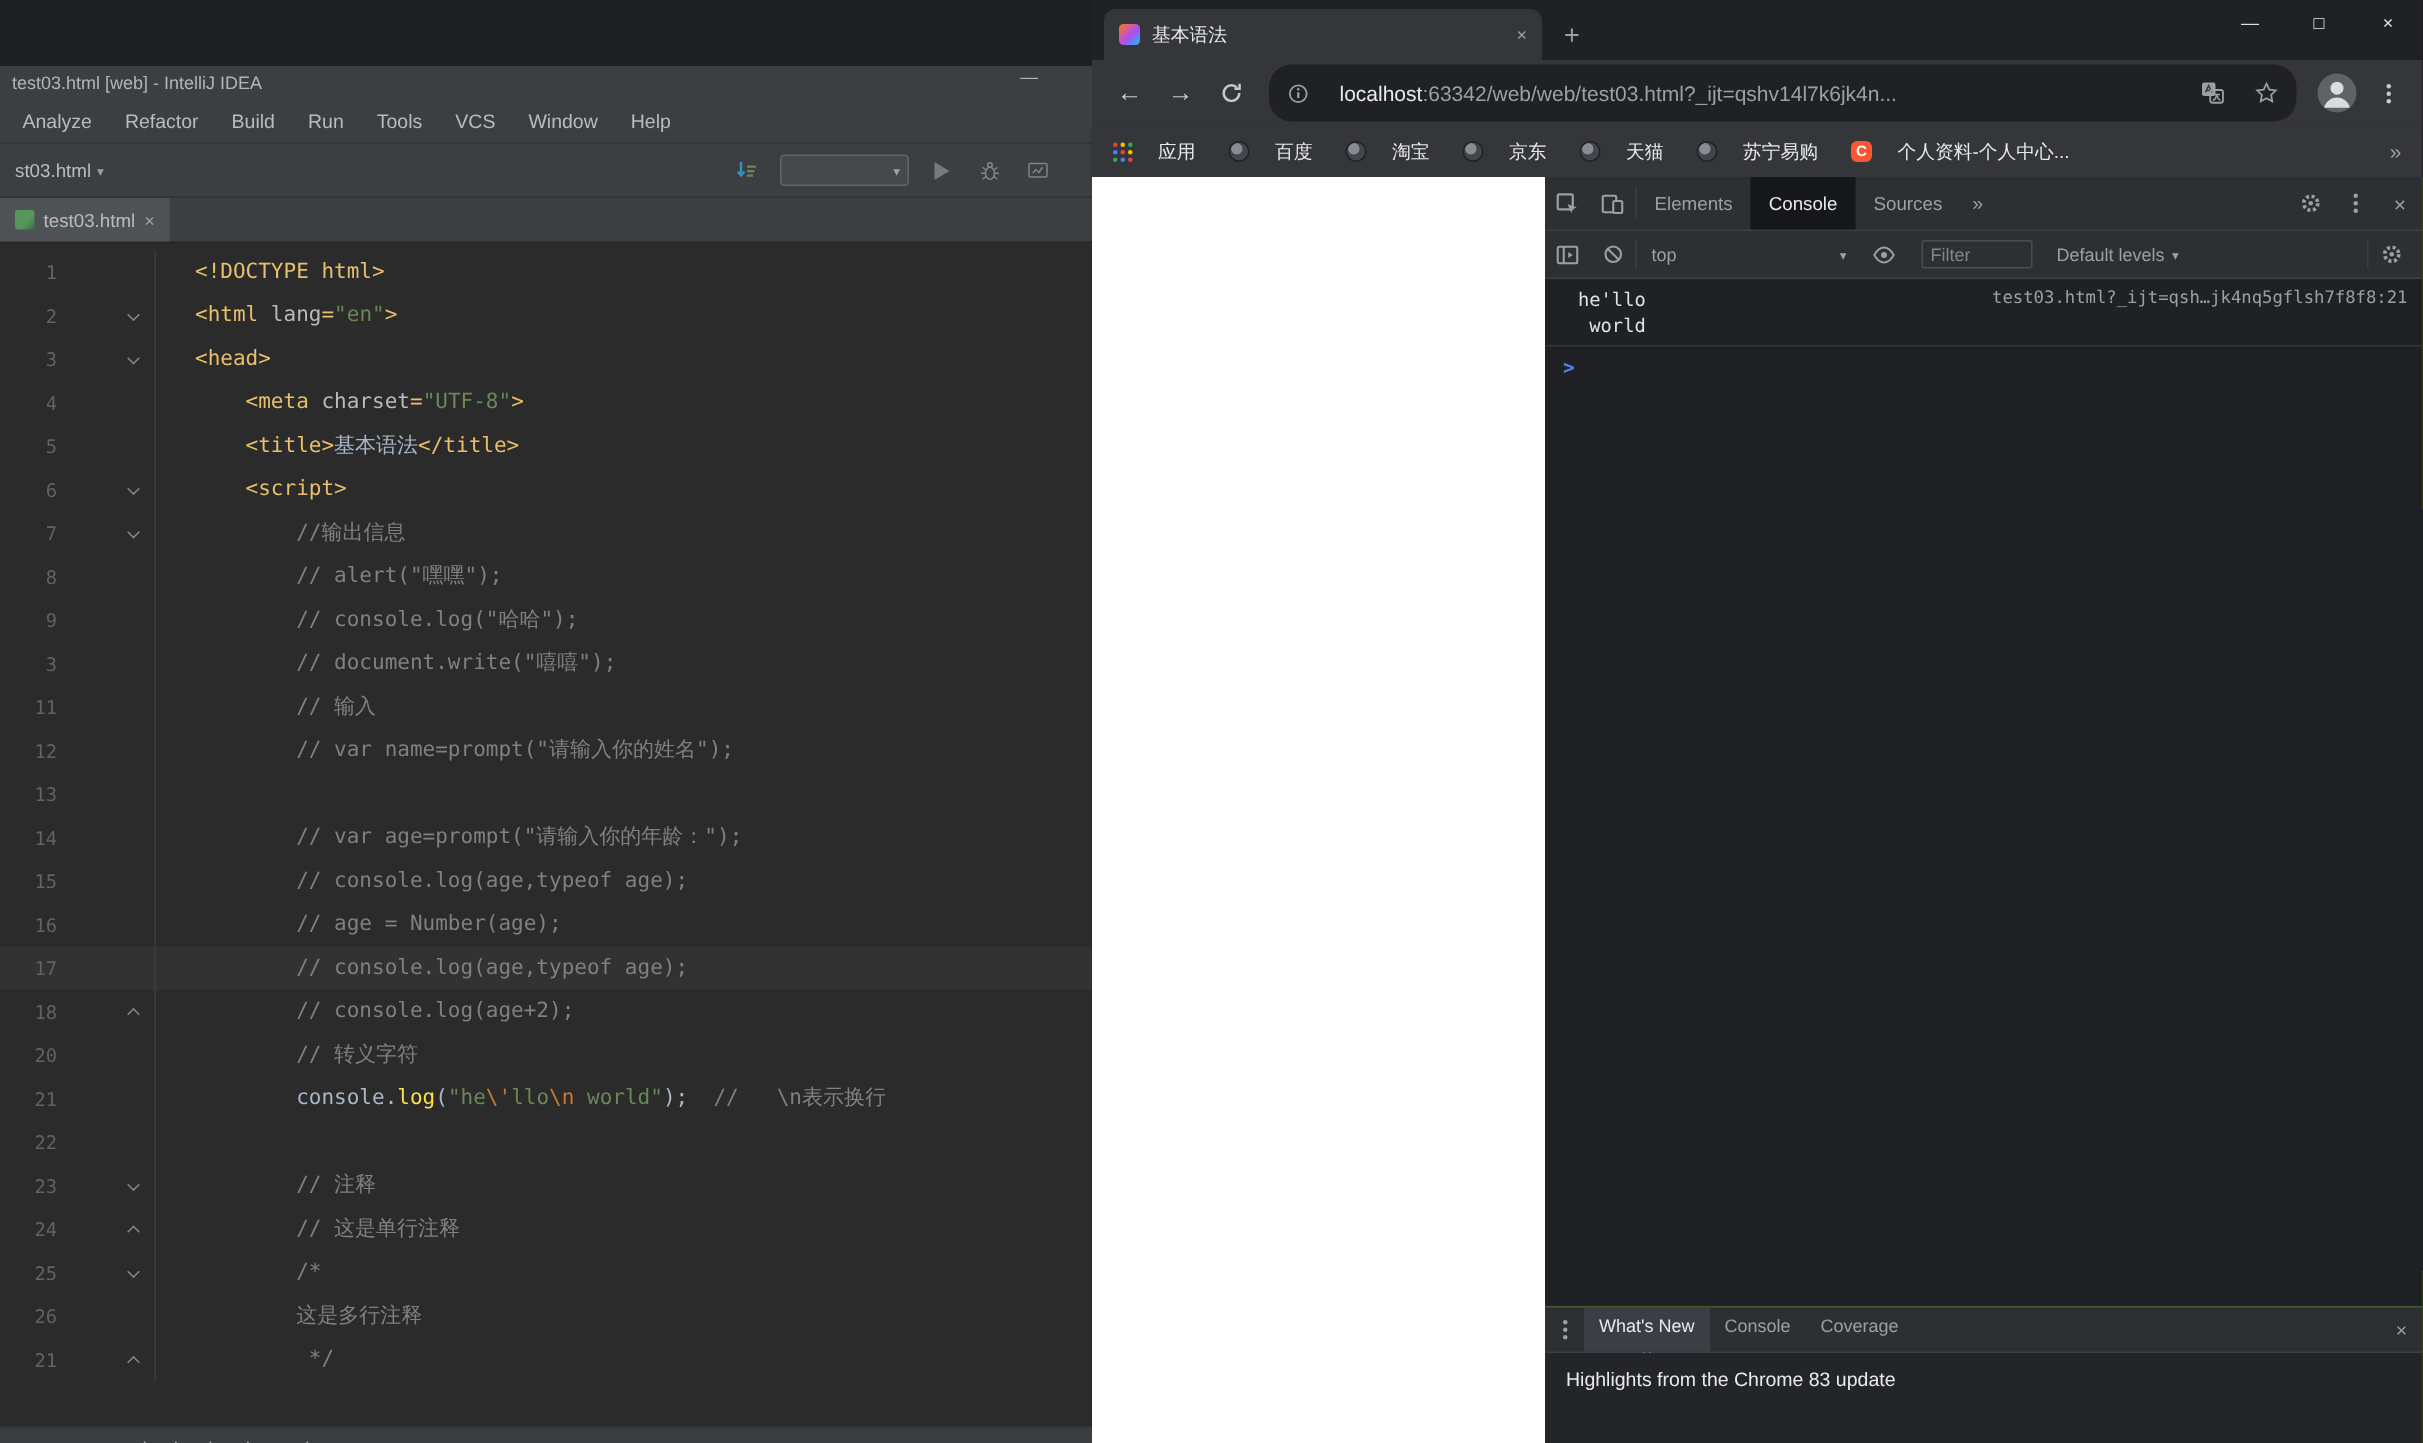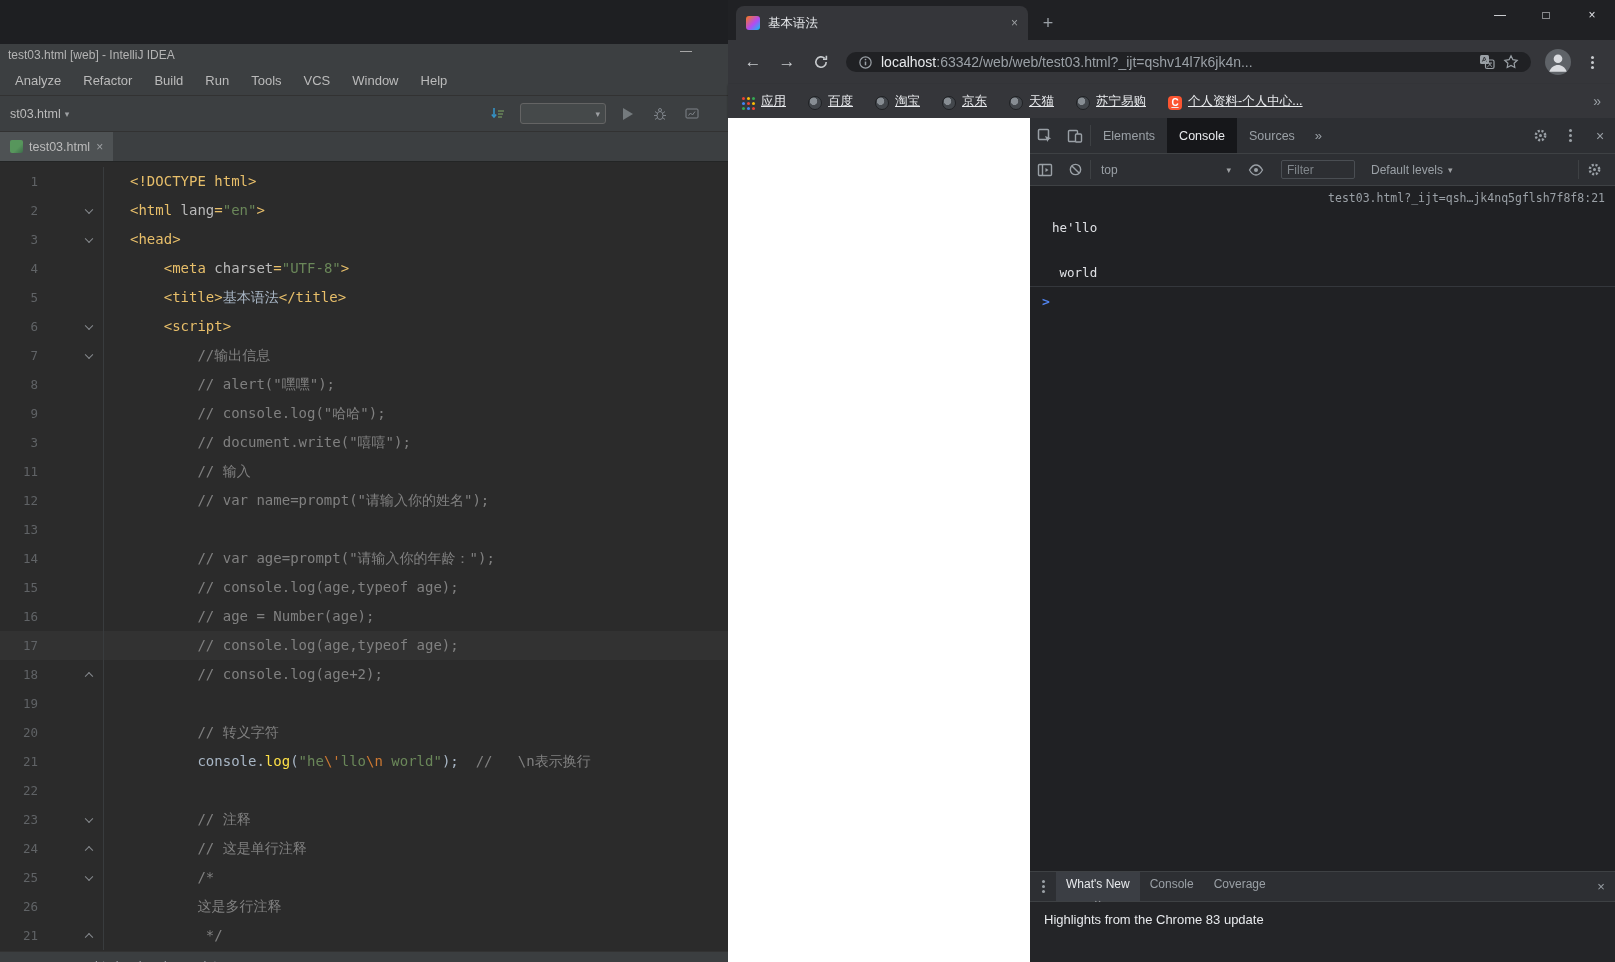--- a/index.html
+++ b/index.html
@@ -65,34 +65,34 @@
   .br-tab-title { flex:1; color:#e8eaed; font-size:12.5px; white-space:nowrap; overflow:hidden; }
   .newtab { width:28px; height:28px; color:#9aa0a6; font-size:18px; display:flex; align-items:center;
             justify-content:center; margin:0 0 3px 6px; }
   .win-controls { position:absolute; right:0; top:0; display:flex; }
   .win-btn { width:46px; height:30px; display:flex; align-items:center; justify-content:center;
              color:#dfe1e5; font-size:12px; }
   .chrome-toolbar { height:44px; background:#35363a; display:flex; align-items:center; padding:0 10px;
                     gap:4px; flex:none; }
   .nav-ic { width:30px; height:30px; display:flex; align-items:center; justify-content:center;
             color:#c7cacd; font-size:17px; }
-  .addressbar { flex:1; height:20px; background:#202124; border-radius:15px; display:flex; align-items:center;
-                padding:0 12px; gap:8px; margin:0 6px; min-width:0; }
+  .addressbar { flex:1; height:38px; background:#202124; border-radius:15px; display:flex; align-items:center;
+                padding:0 12px; gap:20px; margin:0 6px; min-width:0; }
   .url { font-size:14px; white-space:nowrap; overflow:hidden; flex:1; min-width:0; }
   .url .host { color:#e8eaed; }
   .url .rest { color:#9aa0a6; }
   .pill-ic { color:#9aa0a6; display:flex; align-items:center; flex:none; }
   .avatar { width:26px; height:26px; border-radius:50%; background:#5f6368; display:flex; align-items:center;
             justify-content:center; overflow:hidden; flex:none; margin:0 4px; }
   .vdots { width:3px; height:3px; border-radius:50%; background:currentColor;
            box-shadow:0 -5px 0 currentColor, 0 5px 0 currentColor; display:inline-block; }
   .menu-dots { color:#c7cacd; width:26px; display:flex; justify-content:center; }
   .bookmarks { height:34px; background:#35363a; display:flex; align-items:center; padding:0 14px; gap:22px;
                font-size:12.5px; color:#e8eaed; flex:none; box-shadow:0 1px 2px rgba(0,0,0,.35); }
-  .bm { display:flex; align-items:flex-end; gap:6px; white-space:nowrap;text-decoration:underline; }
+  .bm { display:flex; align-items:center; gap:17px; white-space:nowrap; }
   .bm-ic.apps { width:13px; height:13px; position:relative; }
   .bm-ic.apps::before { content:""; position:absolute; left:0; top:0; width:3px; height:3px; border-radius:50%;
       background:#ea4335;
       box-shadow:5px 0 0 #fbbc05, 10px 0 0 #34a853, 0 5px 0 #4285f4, 5px 5px 0 #ea4335,
                  10px 5px 0 #fbbc05, 0 10px 0 #34a853, 5px 10px 0 #4285f4, 10px 10px 0 #ea4335; }
   .bm-ic.globe { width:14px; height:14px; border-radius:50%; border:1px solid #202225;
       background:radial-gradient(circle at 38% 35%, #878d93 0 3.5px, #43474c 4px); }
   .bm-ic.csdn { width:14px; height:14px; border-radius:4px; background:#fc5531; color:#fff; font-size:10px;
       font-weight:bold; display:flex; align-items:center; justify-content:center; }
   .bm-overflow { margin-left:auto; color:#9aa0a6; font-size:14px; }
@@ -113,21 +113,21 @@
                    font-size:12px; border-bottom:1px solid #3e4144; flex:none; padding-right:6px; }
   .ctx-select { width:150px; display:flex; align-items:center; justify-content:space-between; padding:0 10px; }
   .filter-input { width:74px; height:19px; background:transparent; border:1px solid #4a4e53; border-radius:2px;
                   color:#dfe1e5; font-size:12px; padding:0 5px; margin:0 10px; outline:none; }
   .filter-input::placeholder { color:#80868b; }
   .levels { display:flex; align-items:center; gap:5px; padding:0 6px; }
   .dt-messages { flex:1; background:#202124; font-family:"DejaVu Sans Mono", monospace; font-size:12.5px;
                  color:#dfe1e5; overflow:hidden; }
   .msg-row { display:flex; justify-content:space-between; align-items:flex-start;
              padding:5px 10px 5px 22px; border-bottom:1px solid #34373c; }
-  .msg-lines div { white-space:pre; line-height:17px;margin-top:28px; }
+  .msg-lines div { white-space:pre; line-height:17px; }
   .src-link { color:#9aa0a6; font-size:11.5px; white-space:nowrap; }
   .prompt-row { display:flex; padding:7px 0 0 12px; }
   .chev { color:#5184f0; font-weight:bold; font-size:13px; }
   .dt-drawer { height:91px; border-top:1px solid #3e4144; display:flex; flex-direction:column; flex:none; }
   .drawer-tabs { height:30px; background:#2d2f33; display:flex; align-items:center; color:#9aa0a6;
                  font-size:12px; border-bottom:1px solid #3e4144; flex:none; }
   .drawer-menu { width:26px; display:flex; justify-content:center; }
   .drawer-tab { height:100%; display:flex; align-items:center; gap:6px; padding:5px 10px;flex-direction:column; }
   .drawer-tab.active { background:#3b3e44; color:#e8eaed; }
   .drawer-x { margin-left:auto; width:28px; display:flex; justify-content:center; font-size:13px; }
@@ -210,21 +210,20 @@
         <div class="code-line"><span class="ln">9</span><span class="fold-col"></span><span class="code"><span class="seg-cmt">        // console.log("哈哈");</span></span></div>
         <div class="code-line"><span class="ln">3</span><span class="fold-col"></span><span class="code"><span class="seg-cmt">        // document.write("嘻嘻");</span></span></div>
         <div class="code-line"><span class="ln">11</span><span class="fold-col"></span><span class="code"><span class="seg-cmt">        // 输入</span></span></div>
         <div class="code-line"><span class="ln">12</span><span class="fold-col"></span><span class="code"><span class="seg-cmt">        // var name=prompt("请输入你的姓名");</span></span></div>
         <div class="code-line"><span class="ln">13</span><span class="fold-col"></span></div>
         <div class="code-line"><span class="ln">14</span><span class="fold-col"></span><span class="code"><span class="seg-cmt">        // var age=prompt("请输入你的年龄：");</span></span></div>
         <div class="code-line"><span class="ln">15</span><span class="fold-col"></span><span class="code"><span class="seg-cmt">        // console.log(age,typeof age);</span></span></div>
         <div class="code-line"><span class="ln">16</span><span class="fold-col"></span><span class="code"><span class="seg-cmt">        // age = Number(age);</span></span></div>
         <div class="code-line current"><span class="ln">17</span><span class="fold-col"></span><span class="code"><span class="seg-cmt">        // console.log(age,typeof age);</span></span></div>
         <div class="code-line"><span class="ln">18</span><span class="fold-col"><i class="fold-ic close"></i></span><span class="code"><span class="seg-cmt">        // console.log(age+2);</span></span></div>
-        <div class="code-line"><span class="ln">19</span><span class="fold-col"></span><span class="code"></span></div>
         <div class="code-line"><span class="ln">20</span><span class="fold-col"></span><span class="code"><span class="seg-cmt">        // 转义字符</span></span></div>
         <div class="code-line"><span class="ln">21</span><span class="fold-col"></span><span class="code"><span class="seg-plain">        console.</span><span class="seg-fn">log</span><span class="seg-plain">(</span><span class="seg-str">"he</span><span class="seg-esc">\'</span><span class="seg-str">llo</span><span class="seg-esc">\n</span><span class="seg-str"> world"</span><span class="seg-plain">);</span><span class="seg-cmt">  //   \n表示换行</span></span></div>
         <div class="code-line"><span class="ln">22</span><span class="fold-col"></span><span class="code"></span></div>
         <div class="code-line"><span class="ln">23</span><span class="fold-col"><i class="fold-ic open"></i></span><span class="code"><span class="seg-cmt">        // 注释</span></span></div>
         <div class="code-line"><span class="ln">24</span><span class="fold-col"><i class="fold-ic close"></i></span><span class="code"><span class="seg-cmt">        // 这是单行注释</span></span></div>
         <div class="code-line"><span class="ln">25</span><span class="fold-col"><i class="fold-ic open"></i></span><span class="code"><span class="seg-cmt">        /*</span></span></div>
         <div class="code-line"><span class="ln">26</span><span class="fold-col"></span><span class="code"><span class="seg-cmt">        这是多行注释</span></span></div>
         <div class="code-line"><span class="ln">21</span><span class="fold-col"><i class="fold-ic close"></i></span><span class="code"><span class="seg-cmt">         */</span></span></div>
       </div>
 

